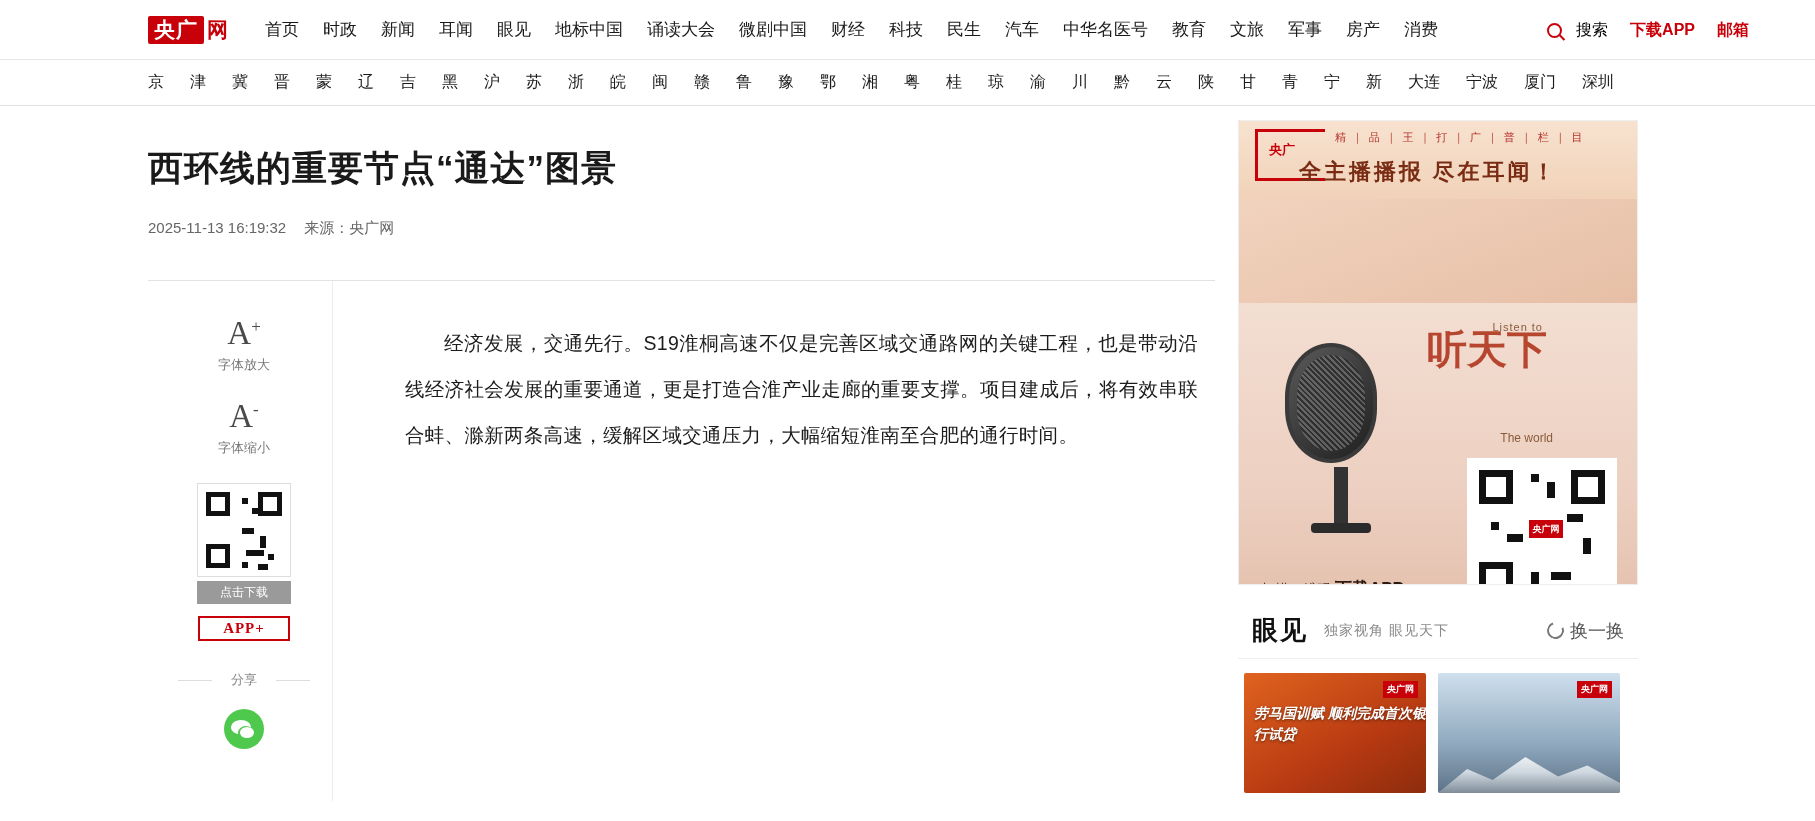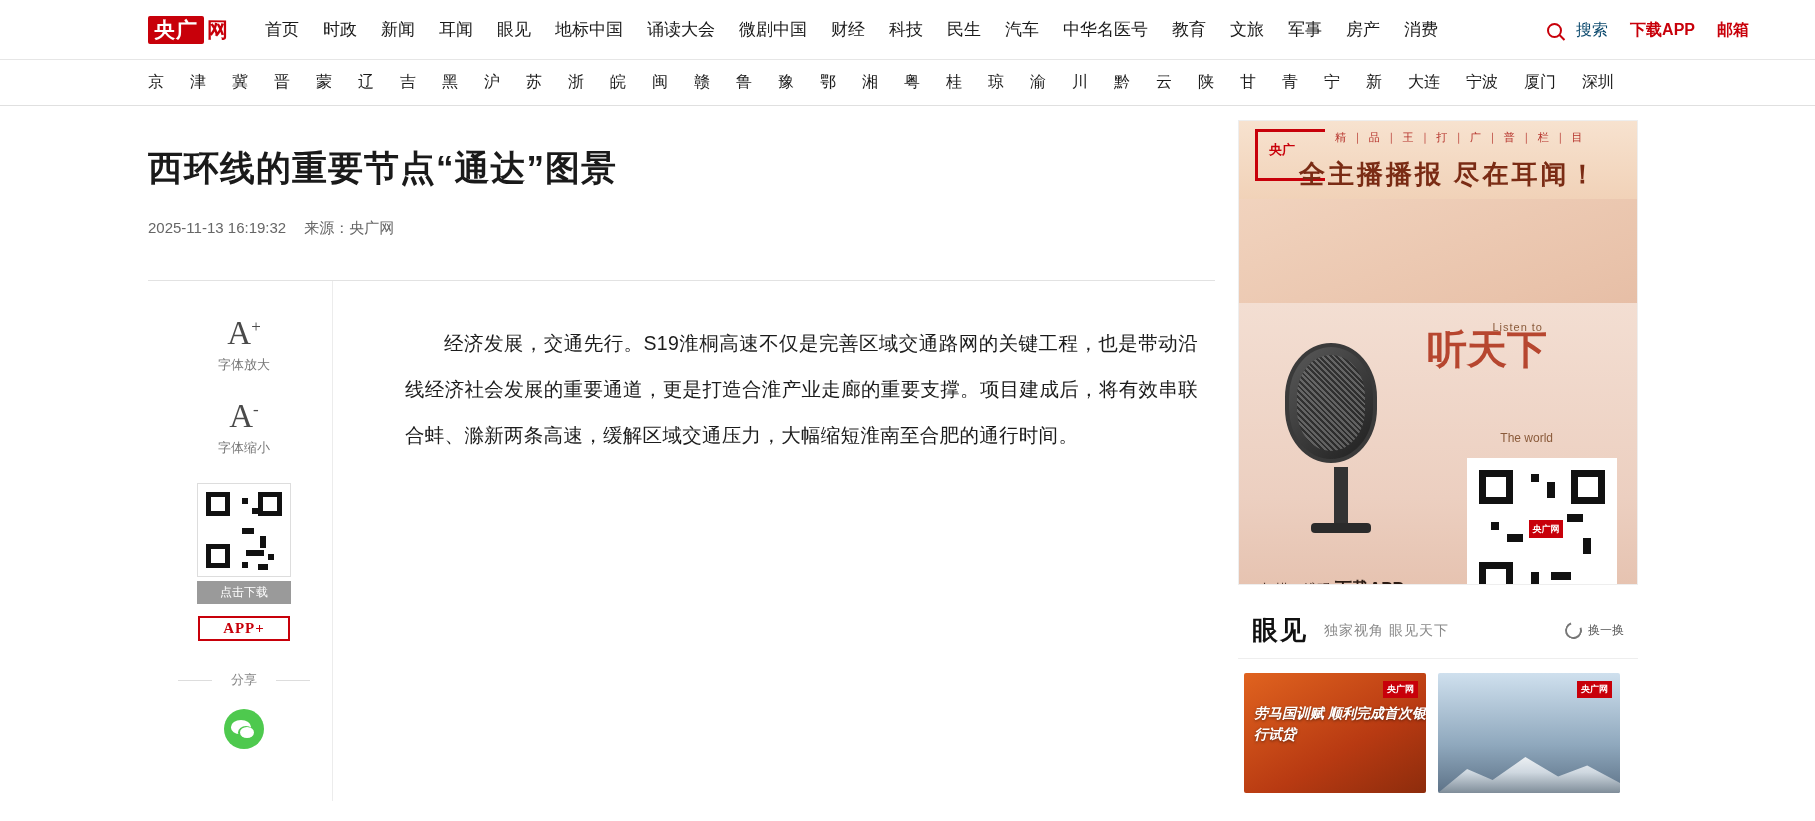--- a/index.html
+++ b/index.html
@@ -55,21 +55,21 @@
   .top-right {
     position: absolute;
     right: 66px;
     top: 0;
     height: 60px;
     display: flex;
     align-items: center;
     gap: 22px;
     font-size: 16px;
   }
-  .search-link { display: flex; align-items: center; gap: 14px; color: #0c4a6e; }
+  .search-link { display: flex; align-items: center; gap: 14px; color: #000000; }
   .search-ico {
     width: 15px; height: 15px;
     border: 2px solid #c8000a;
     border-radius: 50%;
     position: relative;
     display: inline-block;
   }
   .search-ico::after {
     content: "";
     position: absolute;
@@ -274,21 +274,21 @@
     left: 96px; top: 8px;
     color: #b5312a;
     font-size: 11px;
     letter-spacing: 6px;
     width: 290px;
     line-height: 1.6;
   }
   .ad-cn {
     position: absolute;
     left: 60px; top: 36px;
-    font-size: 26px;
+    font-size: 22px;
     font-weight: bold;
     color: #7a2b14;
     letter-spacing: 3px;
     font-family: "Liberation Serif", serif;
   }
   .ad-band {
     position: absolute;
     top: 82px; left: 0;
     width: 400px; height: 58px;
     background: #d6382b;
@@ -415,21 +415,21 @@
     margin-left: 16px;
     font-size: 14px;
     color: #8a8a8a;
     letter-spacing: 1px;
   }
   .refresh {
     margin-left: auto;
     display: flex;
     align-items: center;
     gap: 6px;
-    font-size: 12px;
+    font-size: 18px;
     color: #555;
     cursor: pointer;
   }
   .refresh-ico {
     width: 17px; height: 17px;
     border: 2px solid #777;
     border-radius: 50%;
     border-top-color: transparent;
     display: inline-block;
     transform: rotate(25deg);

